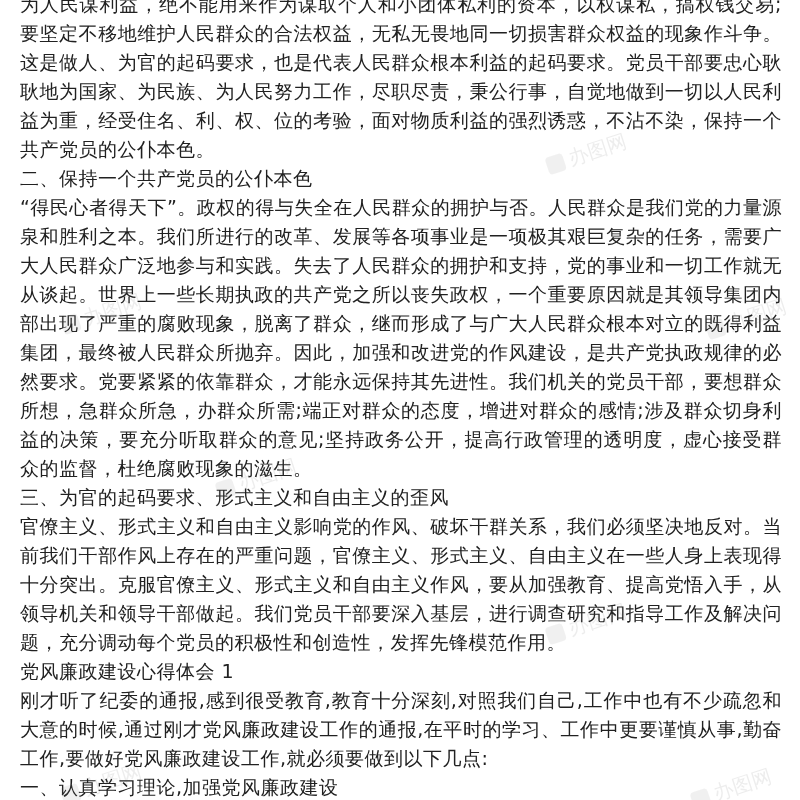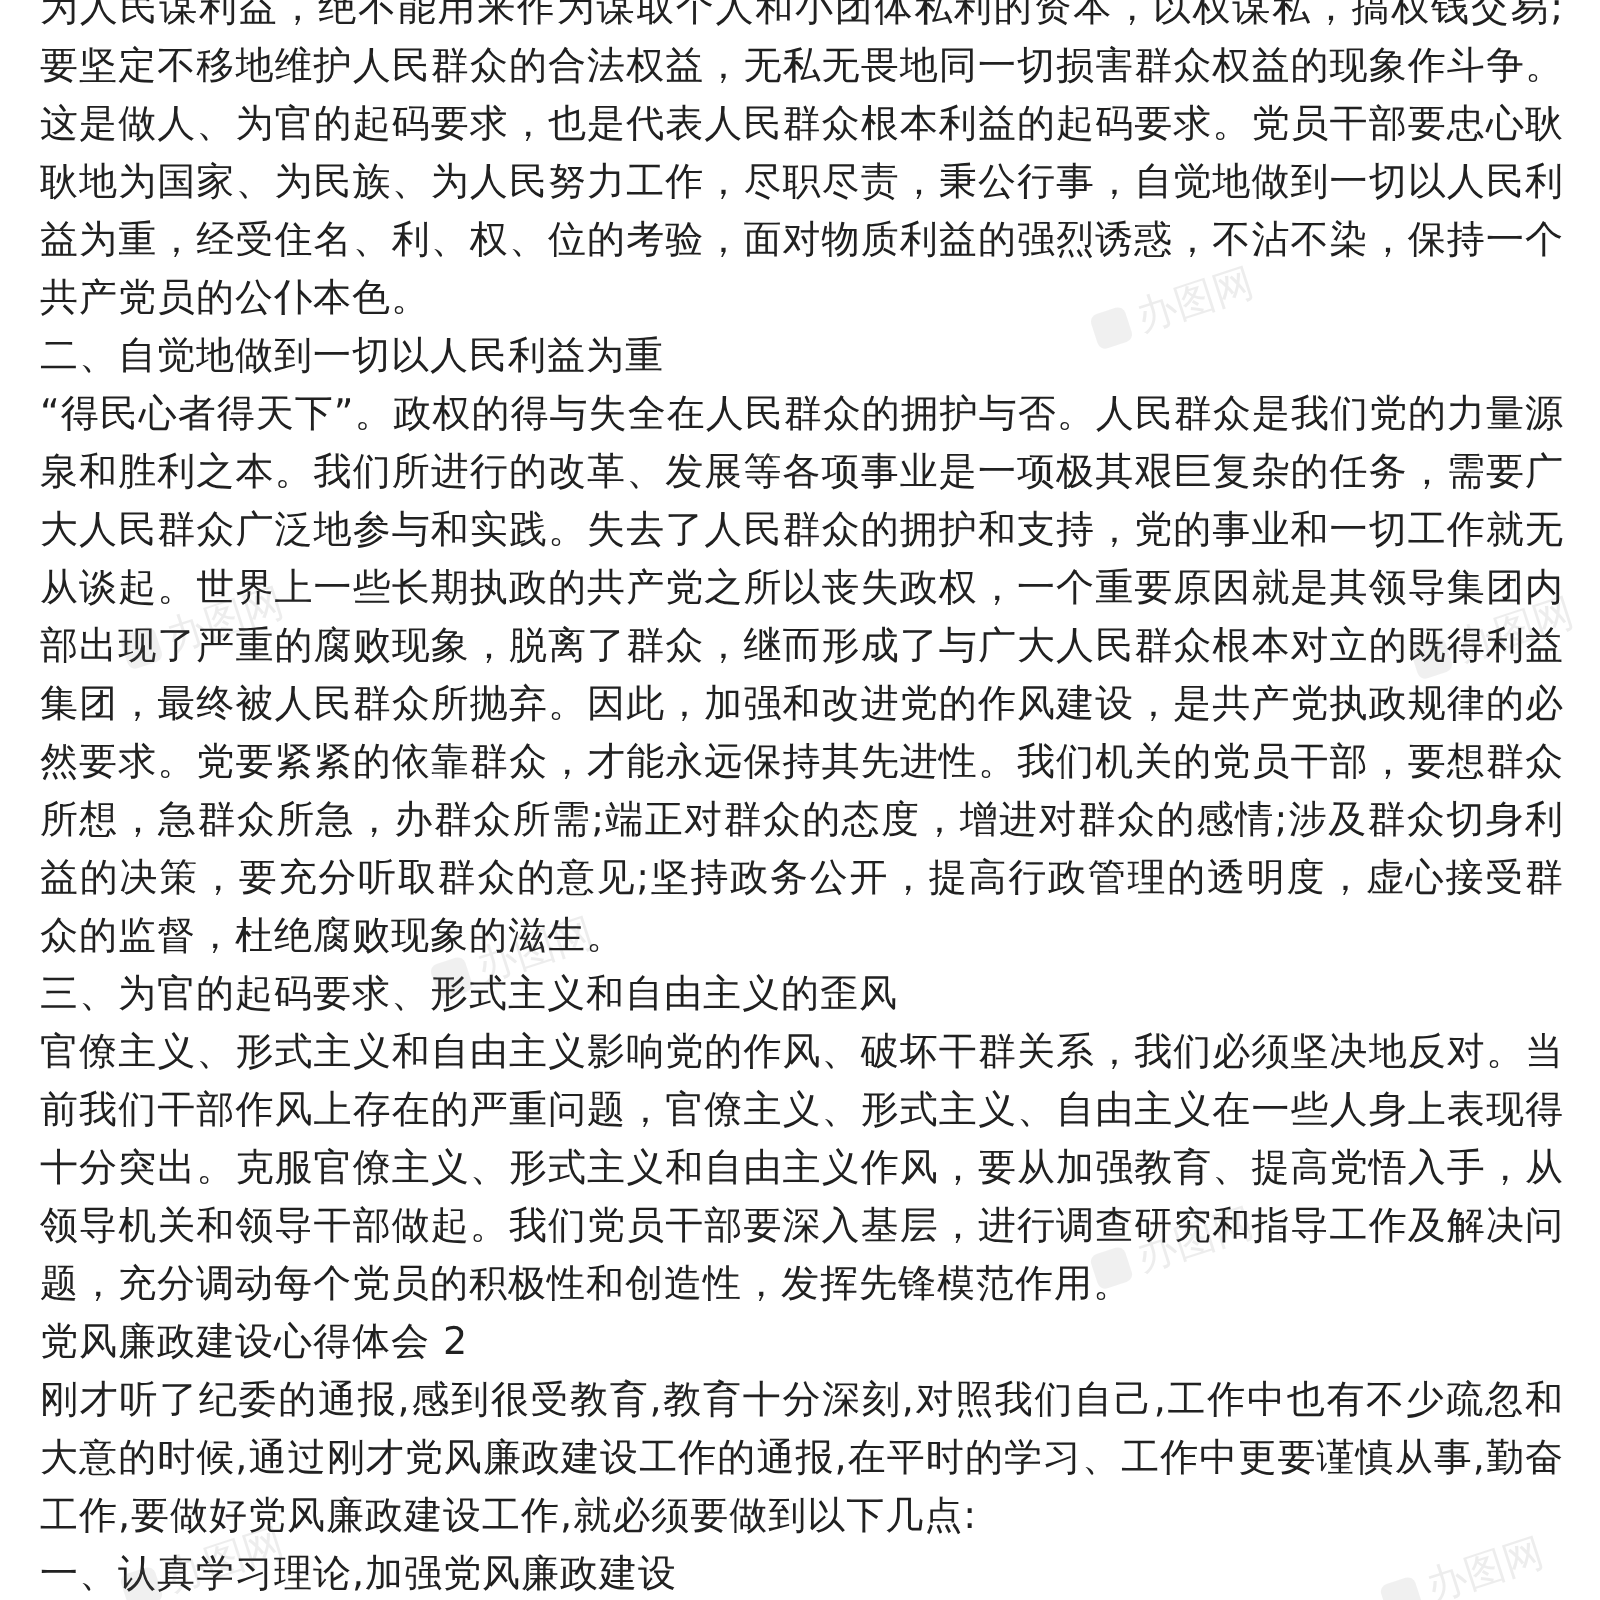--- a/index.html
+++ b/index.html
@@ -51,25 +51,25 @@
     height: 18px;
     border-radius: 4px;
     background: #777777;
   }
 </style>
 </head>
 <body style="background: rgb(255, 255, 255);">
 
 <div class="doc" id="doc" style="color: rgb(33, 33, 33);">
     <p>为人民谋利益，绝不能用来作为谋取个人和小团体私利的资本，以权谋私，搞权钱交易;要坚定不移地维护人民群众的合法权益，无私无畏地同一切损害群众权益的现象作斗争。这是做人、为官的起码要求，也是代表人民群众根本利益的起码要求。党员干部要忠心耿耿地为国家、为民族、为人民努力工作，尽职尽责，秉公行事，自觉地做到一切以人民利益为重，经受住名、利、权、位的考验，面对物质利益的强烈诱惑，不沾不染，保持一个共产党员的公仆本色。</p>
-    <p>二、自觉地做到一切以人民利益为重</p>
+    <p>二、保持一个共产党员的公仆本色</p>
     <p>“得民心者得天下”。政权的得与失全在人民群众的拥护与否。人民群众是我们党的力量源泉和胜利之本。我们所进行的改革、发展等各项事业是一项极其艰巨复杂的任务，需要广大人民群众广泛地参与和实践。失去了人民群众的拥护和支持，党的事业和一切工作就无从谈起。世界上一些长期执政的共产党之所以丧失政权，一个重要原因就是其领导集团内部出现了严重的腐败现象，脱离了群众，继而形成了与广大人民群众根本对立的既得利益集团，最终被人民群众所抛弃。因此，加强和改进党的作风建设，是共产党执政规律的必然要求。党要紧紧的依靠群众，才能永远保持其先进性。我们机关的党员干部，要想群众所想，急群众所急，办群众所需;端正对群众的态度，增进对群众的感情;涉及群众切身利益的决策，要充分听取群众的意见;坚持政务公开，提高行政管理的透明度，虚心接受群众的监督，杜绝腐败现象的滋生。</p>
     <p>三、为官的起码要求、形式主义和自由主义的歪风</p>
     <p>官僚主义、形式主义和自由主义影响党的作风、破坏干群关系，我们必须坚决地反对。当前我们干部作风上存在的严重问题，官僚主义、形式主义、自由主义在一些人身上表现得十分突出。克服官僚主义、形式主义和自由主义作风，要从加强教育、提高党悟入手，从领导机关和领导干部做起。我们党员干部要深入基层，进行调查研究和指导工作及解决问题，充分调动每个党员的积极性和创造性，发挥先锋模范作用。</p>
-    <p>党风廉政建设心得体会 2</p>
+    <p>党风廉政建设心得体会 1</p>
     <p>刚才听了纪委的通报,感到很受教育,教育十分深刻,对照我们自己,工作中也有不少疏忽和大意的时候,通过刚才党风廉政建设工作的通报,在平时的学习、工作中更要谨慎从事,勤奋工作,要做好党风廉政建设工作,就必须要做到以下几点:</p>
     <p>一、认真学习理论,加强党风廉政建设</p>
   </div>
 
 <div class="watermark-layer" id="wm-layer">
     <span class="wm" style="left: 545px; top: 140px; color: rgb(85, 85, 85);">
       <span class="wm-logo"></span>
       <span>办图网</span>
     </span>
     <span class="wm" style="left: 60px; top: 300px; color: rgb(85, 85, 85);">

